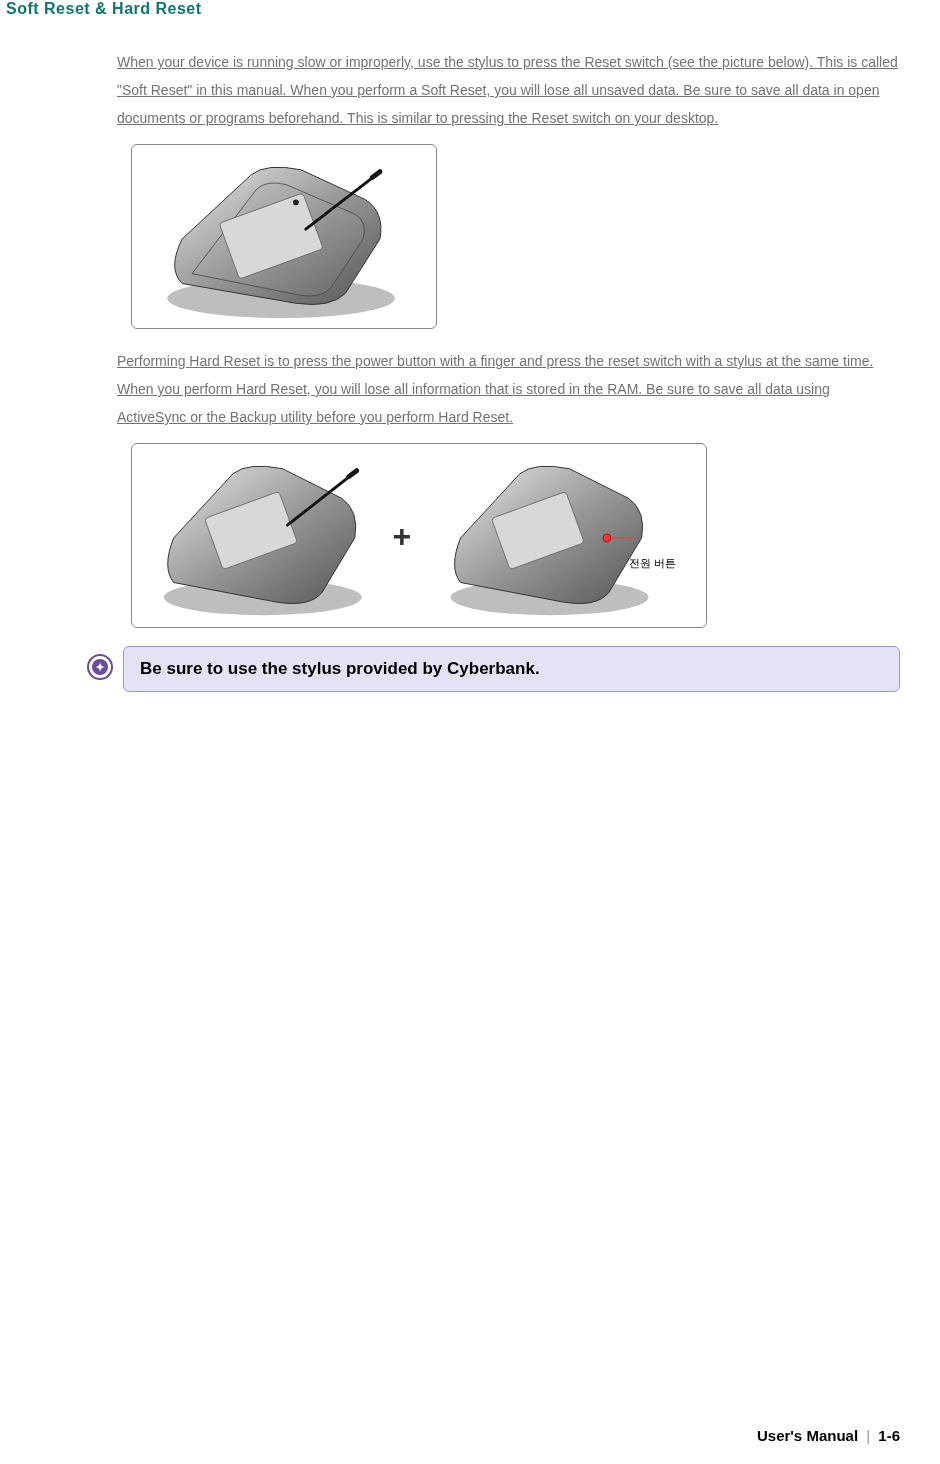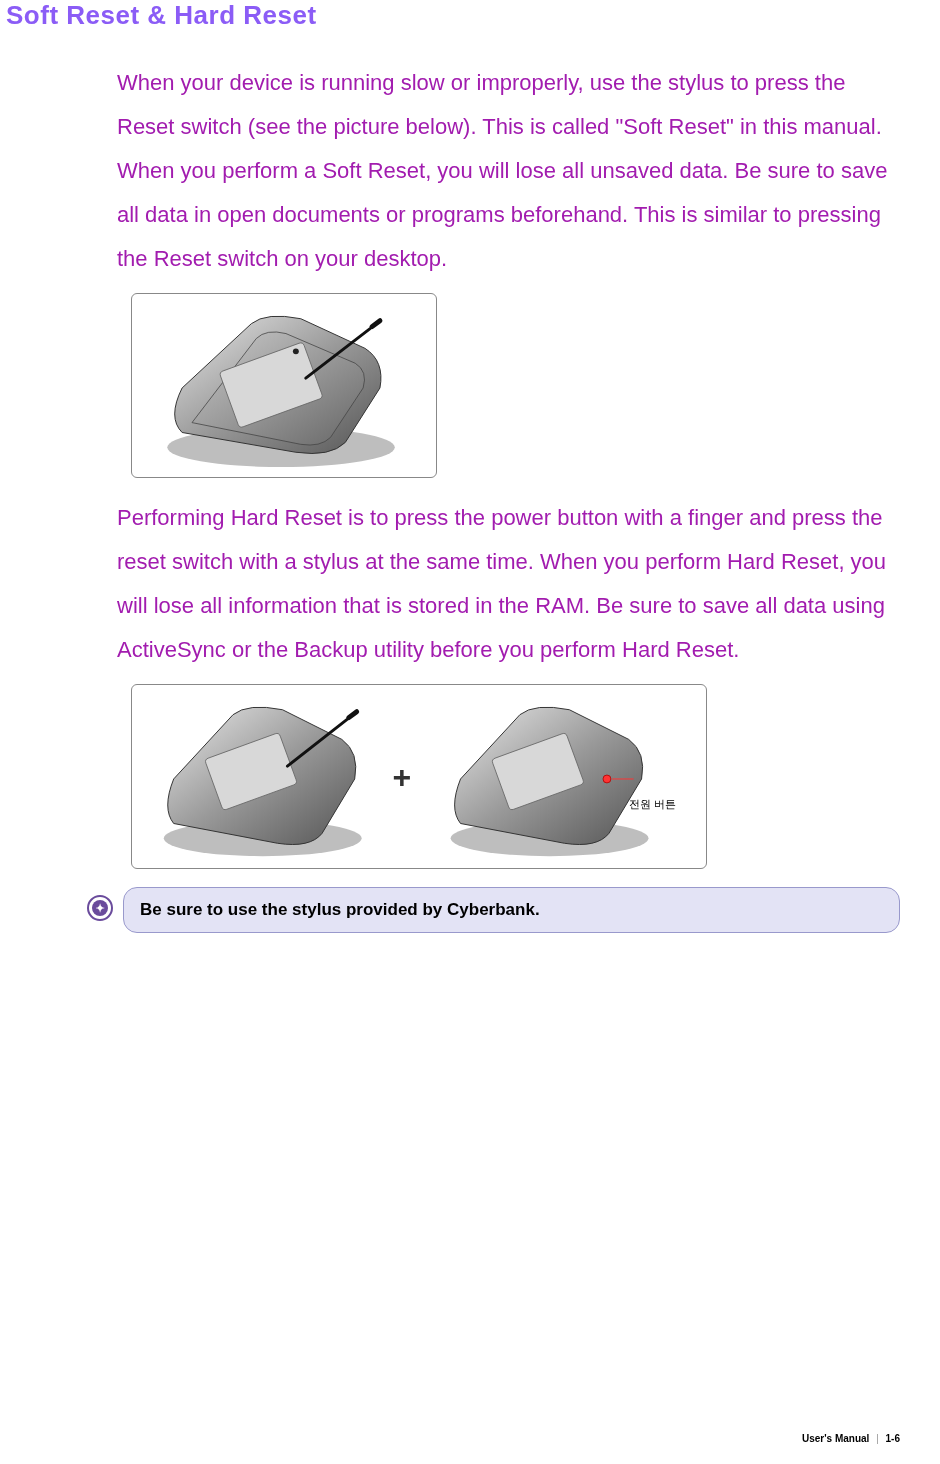--- a/index.html
+++ b/index.html
@@ -8,38 +8,39 @@
       box-sizing: border-box;
     }
     body {
       font-family: Arial, Helvetica, sans-serif;
       width: 940px;
       height: 1464px;
       background: #ffffff;
       position: relative;
     }
     .page-title {
-      font-size: 26px;
+      font-size: 16px;
       font-weight: 900;
       font-family: Arial Black, Arial, sans-serif;
-      color: #8b5cf6;
+      color: #0f766e;
       margin-left: 6px;
       margin-top: 0;
       letter-spacing: 0.5px;
     }
     .content {
       margin-left: 117px;
       margin-right: 40px;
       margin-top: 30px;
     }
     .paragraph {
-      font-size: 22px;
+      font-size: 14px;
       line-height: 2.0;
-      color: #a21caf;
+      color: #737373;
       margin-bottom: 8px;
+      text-decoration: underline;
     }
     .figure {
       border: 1px solid #888;
       border-radius: 6px;
       margin-top: 12px;
       margin-bottom: 18px;
       margin-left: 14px;
       background: #fff;
       display: flex;
       align-items: center;
@@ -95,31 +96,31 @@
       align-items: center;
       justify-content: center;
       color: #fff;
       font-size: 11px;
       font-weight: bold;
     }
     .callout-box {
       flex: 1;
       background: #e3e3f5;
       border: 1px solid #9999cc;
-      border-radius: 14px;
+      border-radius: 6px;
       padding: 12px 16px;
       font-size: 17px;
       font-weight: bold;
       color: #000;
     }
     .footer {
       position: absolute;
       bottom: 20px;
       right: 40px;
-      font-size: 10px;
+      font-size: 15px;
       color: #000;
     }
     .footer-label {
       font-weight: bold;
     }
     .footer-divider {
       color: #999;
       margin: 0 4px;
     }
     .footer-page {

